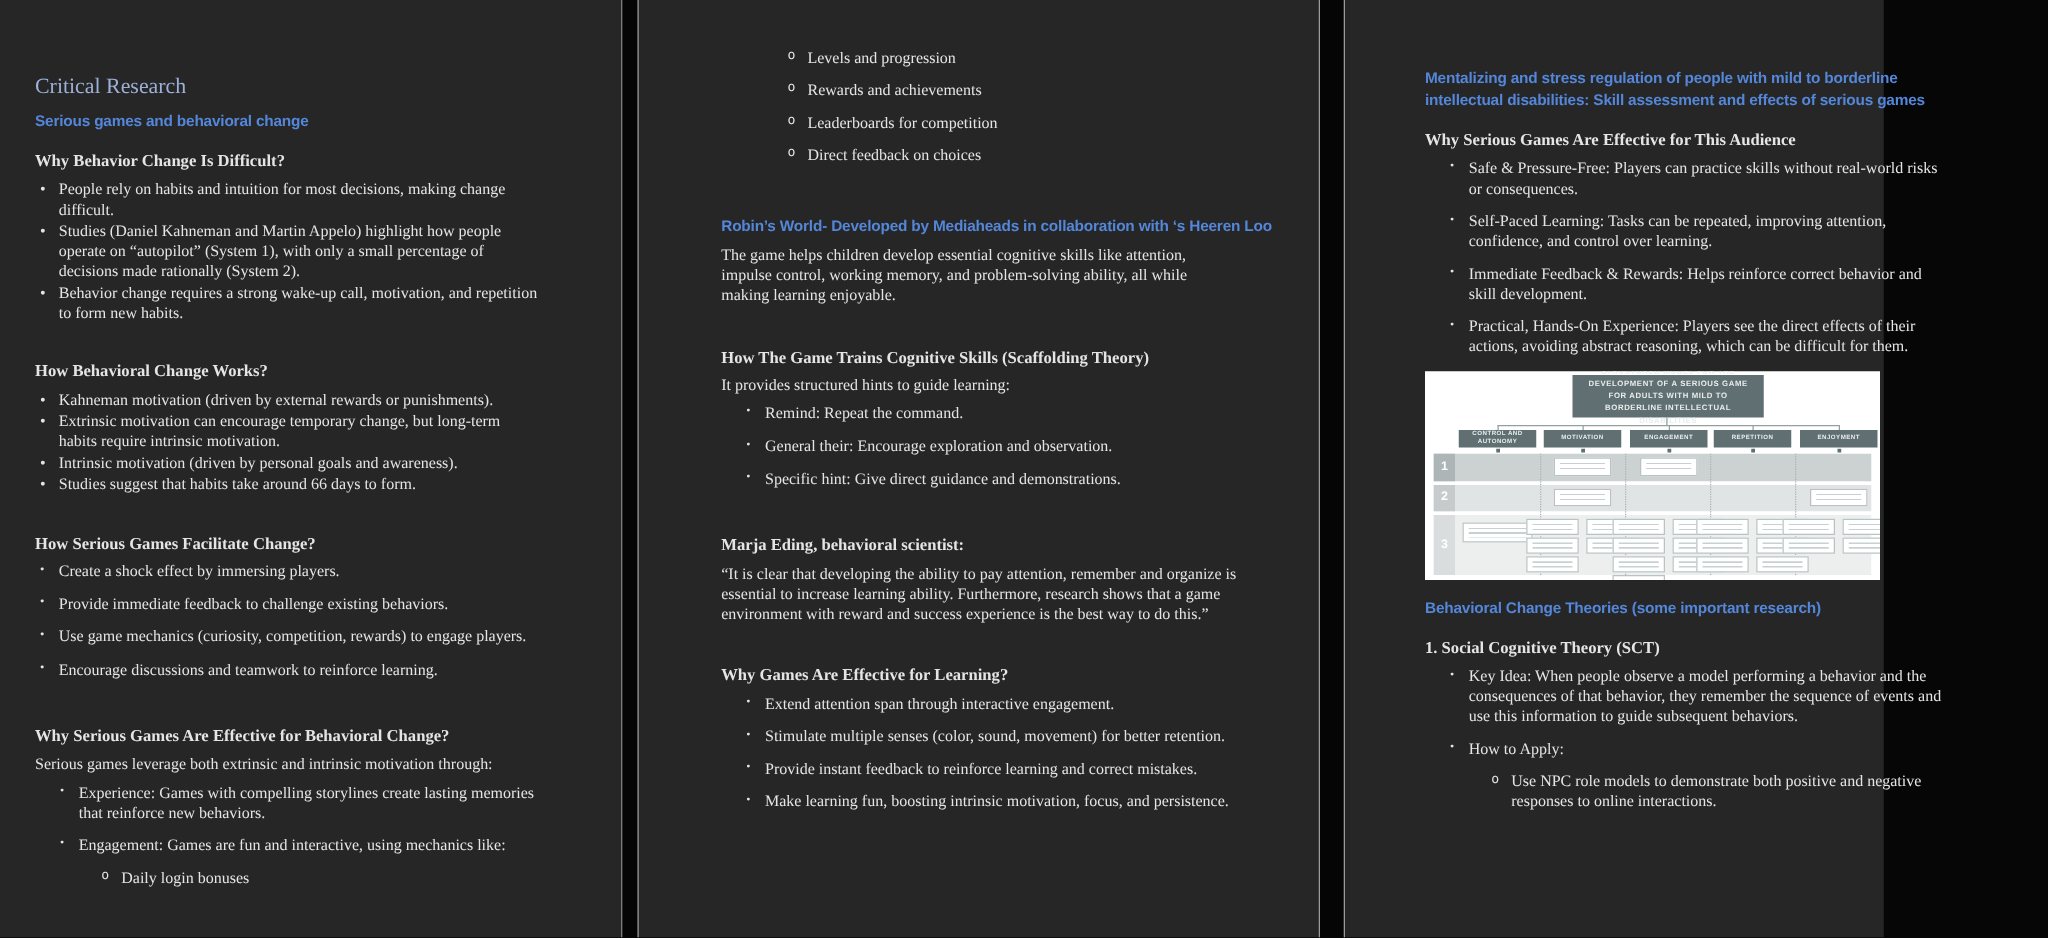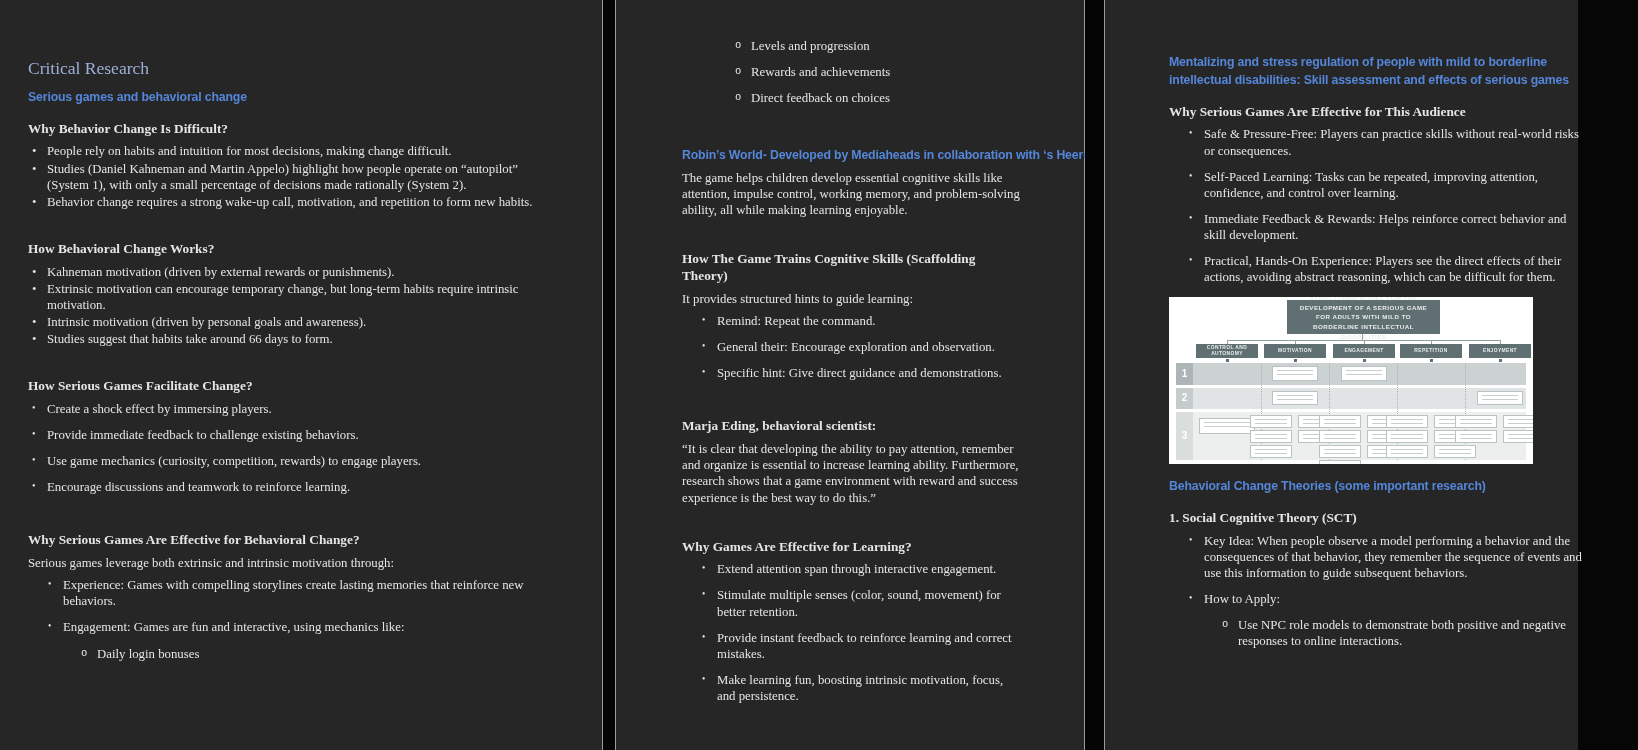--- a/index.html
+++ b/index.html
@@ -5,23 +5,23 @@
   html,body{margin:0;padding:0}
   body{
     width:1638px;height:750px;overflow:hidden;
     background:var(--canvas_bg,#060606);
     color:var(--body_text,#e5e5e5);
     font-family:"Liberation Serif",serif;
     font-size:12.8px;line-height:1.26;
   }
   .canvas{display:flex;height:750px}
   .page{background:var(--page_bg,#262626);box-sizing:border-box;flex:none}
-  .page1{width:603px;border-right:1px solid var(--page_edge,#9a9a9a)}
-  .page2{width:470px;border-left:1px solid var(--page_edge,#9a9a9a);border-right:1px solid var(--page_edge,#9a9a9a)}
-  .page3{width:474px;border-left:1px solid var(--page_edge,#9a9a9a)}
+  .page1{width:498px;border-right:1px solid var(--page_edge,#9a9a9a)}
+  .page2{width:546px;border-left:1px solid var(--page_edge,#9a9a9a);border-right:1px solid var(--page_edge,#9a9a9a)}
+  .page3{width:432px;border-left:1px solid var(--page_edge,#9a9a9a)}
   .pgap{background:#050505;flex:none}
   .g1{width:12px}.g2{width:19px}
   .page1 .content{padding:58px 66px 0 28px}
   .page2 .content{padding:36px 64px 0 66px}
   .page3 .content{padding:40px 0 0 64px;width:416px}
 
   .b-title{font-size:17.5px;color:var(--title_blue,#9db0d8);margin:0 0 9px;line-height:1.25}
   .b-h2{font-family:"Liberation Sans",sans-serif;font-weight:700;font-size:12.3px;letter-spacing:-.15px;
         color:var(--heading_blue,#5486d9);margin:14px 0 3px;line-height:1.45}
   .page2 .b-h2{white-space:nowrap}
@@ -106,20 +106,21 @@
           <li><span>Daily login bonuses</span></li>
         </ul>
       </div>
   </section>
   <div class="pgap g1"></div>
   <section class="page page2">
     <div class="content">
         <ul class="lst lvl3 circle spaced">
           <li><span>Levels and progression</span></li>
           <li><span>Rewards and achievements</span></li>
+          <li><span>Leaderboards for competition</span></li>
           <li><span>Direct feedback on choices</span></li>
         </ul>
         <div class="b-spacer"></div>
         <div class="b-h2"><span>Robin’s World- Developed by Mediaheads in collaboration with ‘s Heeren Loo</span></div>
         <div class="b-para"><span>The game helps children develop essential cognitive skills like attention, impulse control, working memory, and problem-solving ability, all while making learning enjoyable.</span></div>
         <div class="b-spacer"></div>
         <div class="b-h3"><span>How The Game Trains Cognitive Skills (Scaffolding Theory)</span></div>
         <div class="b-para"><span>It provides structured </span><b>hints</b><span> to guide learning:</span></div>
         <ul class="lst lvl2 disc spaced sm">
           <li><b>Remind</b><span>: Repeat the command.</span></li>

